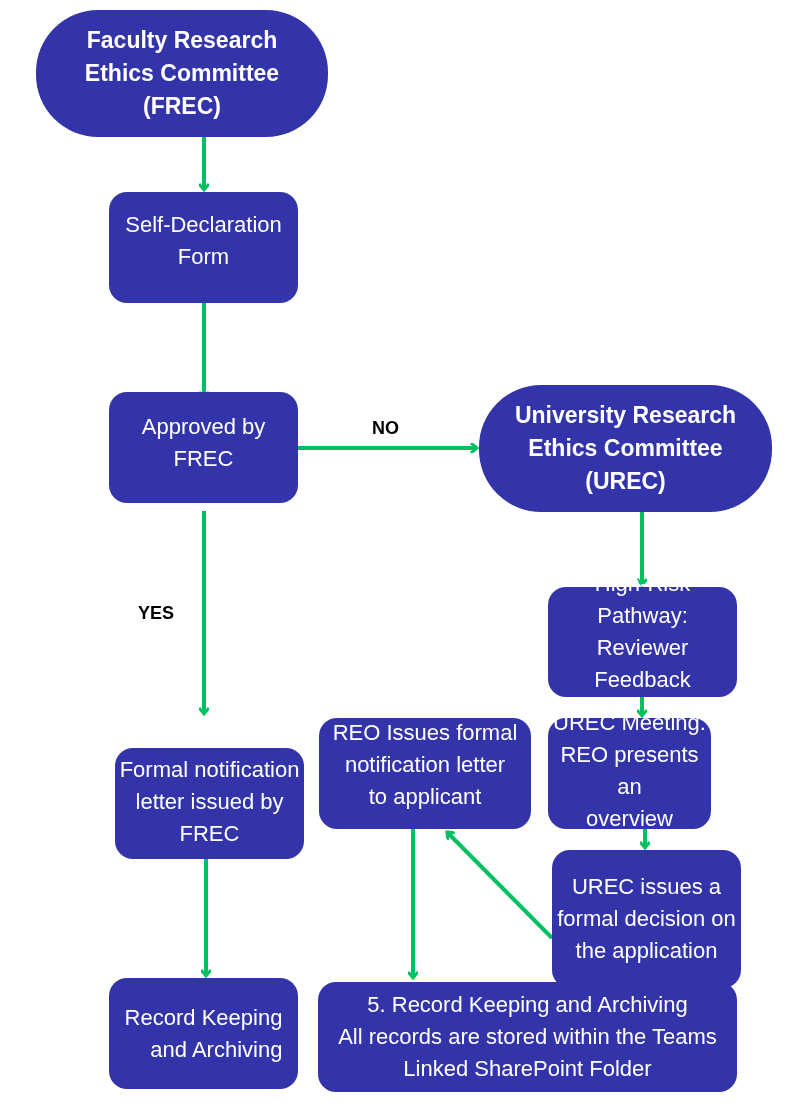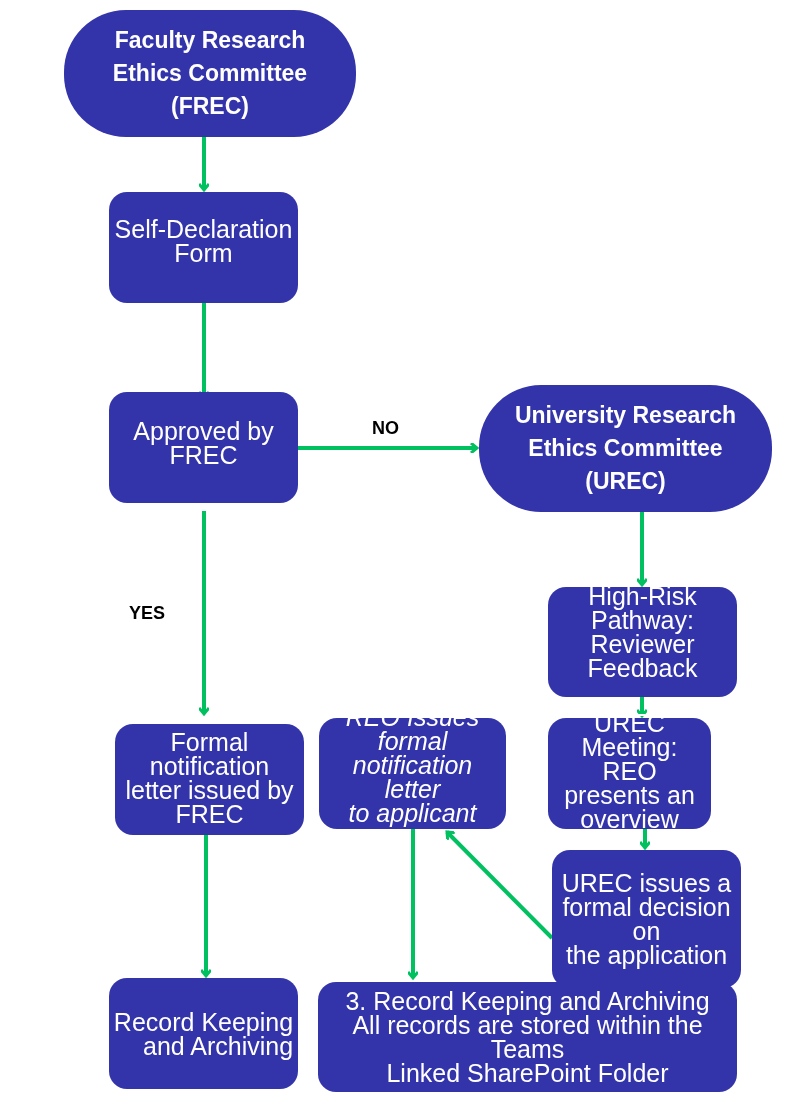--- a/index.html
+++ b/index.html
@@ -2,21 +2,21 @@
 <html><head>
 <meta charset="utf-8">
 <style>
   html, body { margin:0; padding:0; background:#ffffff; }
   body { width:800px; height:1113px; position:relative; overflow:hidden;
          font-family:"Liberation Sans", sans-serif; }
   .node { position:absolute; background:#3333aa; color:#ffffff;
           display:flex; align-items:center; justify-content:center;
           text-align:center; box-sizing:border-box; }
   .pill { border-radius:62px; font-weight:bold; font-size:23px; line-height:33px; }
-  .box { border-radius:18px; font-size:25px; line-height:24px; padding:0 4px; }
+  .box { border-radius:18px; font-size:22px; line-height:32px; padding:0 4px; }
   .node span { white-space:pre-line; display:block; }
   .label { position:absolute; font-weight:bold; font-size:18px; color:#000; }
   svg.edges { position:absolute; left:0; top:0; }
 </style>
 </head>
 <body>
 
 <svg class="edges" width="800" height="1113">
   <defs>
     <marker id="ah" markerWidth="10" markerHeight="10" refX="7" refY="5" orient="auto" markerUnits="userSpaceOnUse">
@@ -31,38 +31,38 @@
     <line x1="642" y1="512" x2="642" y2="585"></line>
     <line x1="642" y1="697" x2="642" y2="716"></line>
     <line x1="645" y1="829" x2="645" y2="848"></line>
     <line x1="552" y1="938" x2="447" y2="832"></line>
     <line x1="646" y1="961" x2="646" y2="978"></line>
     <line x1="413" y1="829" x2="413" y2="978"></line>
     <line x1="206" y1="827" x2="206" y2="976"></line>
   </g>
 </svg>
 
-<div class="node pill" style="left:64px;top:10px;width:292px;height:127px;">
+<div class="node pill" style="left:36px;top:10px;width:292px;height:127px;">
   <span>Faculty Research
 Ethics Committee
 (FREC)</span>
 </div>
 
 <div class="node box" style="left:109px;top:192px;width:189px;height:111px;">
   <span style="margin-top:-14px;">Self-Declaration
 Form</span>
 </div>
 
 <div class="node box" style="left:109px;top:392px;width:189px;height:111px;">
   <span style="margin-top:-10px;">Approved by
 FREC</span>
 </div>
 
 <div class="label" style="left:372px;top:418px;">NO</div>
-<div class="label" style="left:129px;top:603px;">YES</div>
+<div class="label" style="left:138px;top:603px;">YES</div>
 
 <div class="node pill" style="left:479px;top:385px;width:293px;height:127px;">
   <span>University Research
 Ethics Committee
 (UREC)</span>
 </div>
 
 <div class="node box" style="left:548px;top:587px;width:189px;height:110px;justify-content:center;">
   <span style="margin-top:-20px;">High-Risk Pathway:
 Reviewer Feedback</span>
@@ -73,35 +73,35 @@
 REO presents an
 overview</span>
 </div>
 
 <div class="node box" style="left:552px;top:850px;width:189px;height:138px;">
   <span>UREC issues a
 formal decision on
 the application</span>
 </div>
 
-<div class="node box" style="left:115px;top:724px;width:189px;height:111px;">
+<div class="node box" style="left:115px;top:748px;width:189px;height:111px;">
   <span style="margin-top:-4px;">Formal notification
 letter issued by
 FREC</span>
 </div>
 
-<div class="node box" style="left:319px;top:718px;width:187px;height:111px;font-style:italic;">
+<div class="node box" style="left:319px;top:718px;width:212px;height:111px;">
   <span style="margin-top:-18px;">REO Issues formal
 notification letter
 to applicant</span>
 </div>
 
 <div class="node box" style="left:109px;top:978px;width:189px;height:111px;text-align:right;">
   <span>Record Keeping
 and Archiving
  </span>
 </div>
 
 <div class="node box" style="left:318px;top:982px;width:419px;height:110px;">
-  <span>3. Record Keeping and Archiving
+  <span>5. Record Keeping and Archiving
 All records are stored within the Teams
 Linked SharePoint Folder</span>
 </div>
 
 </body></html>

